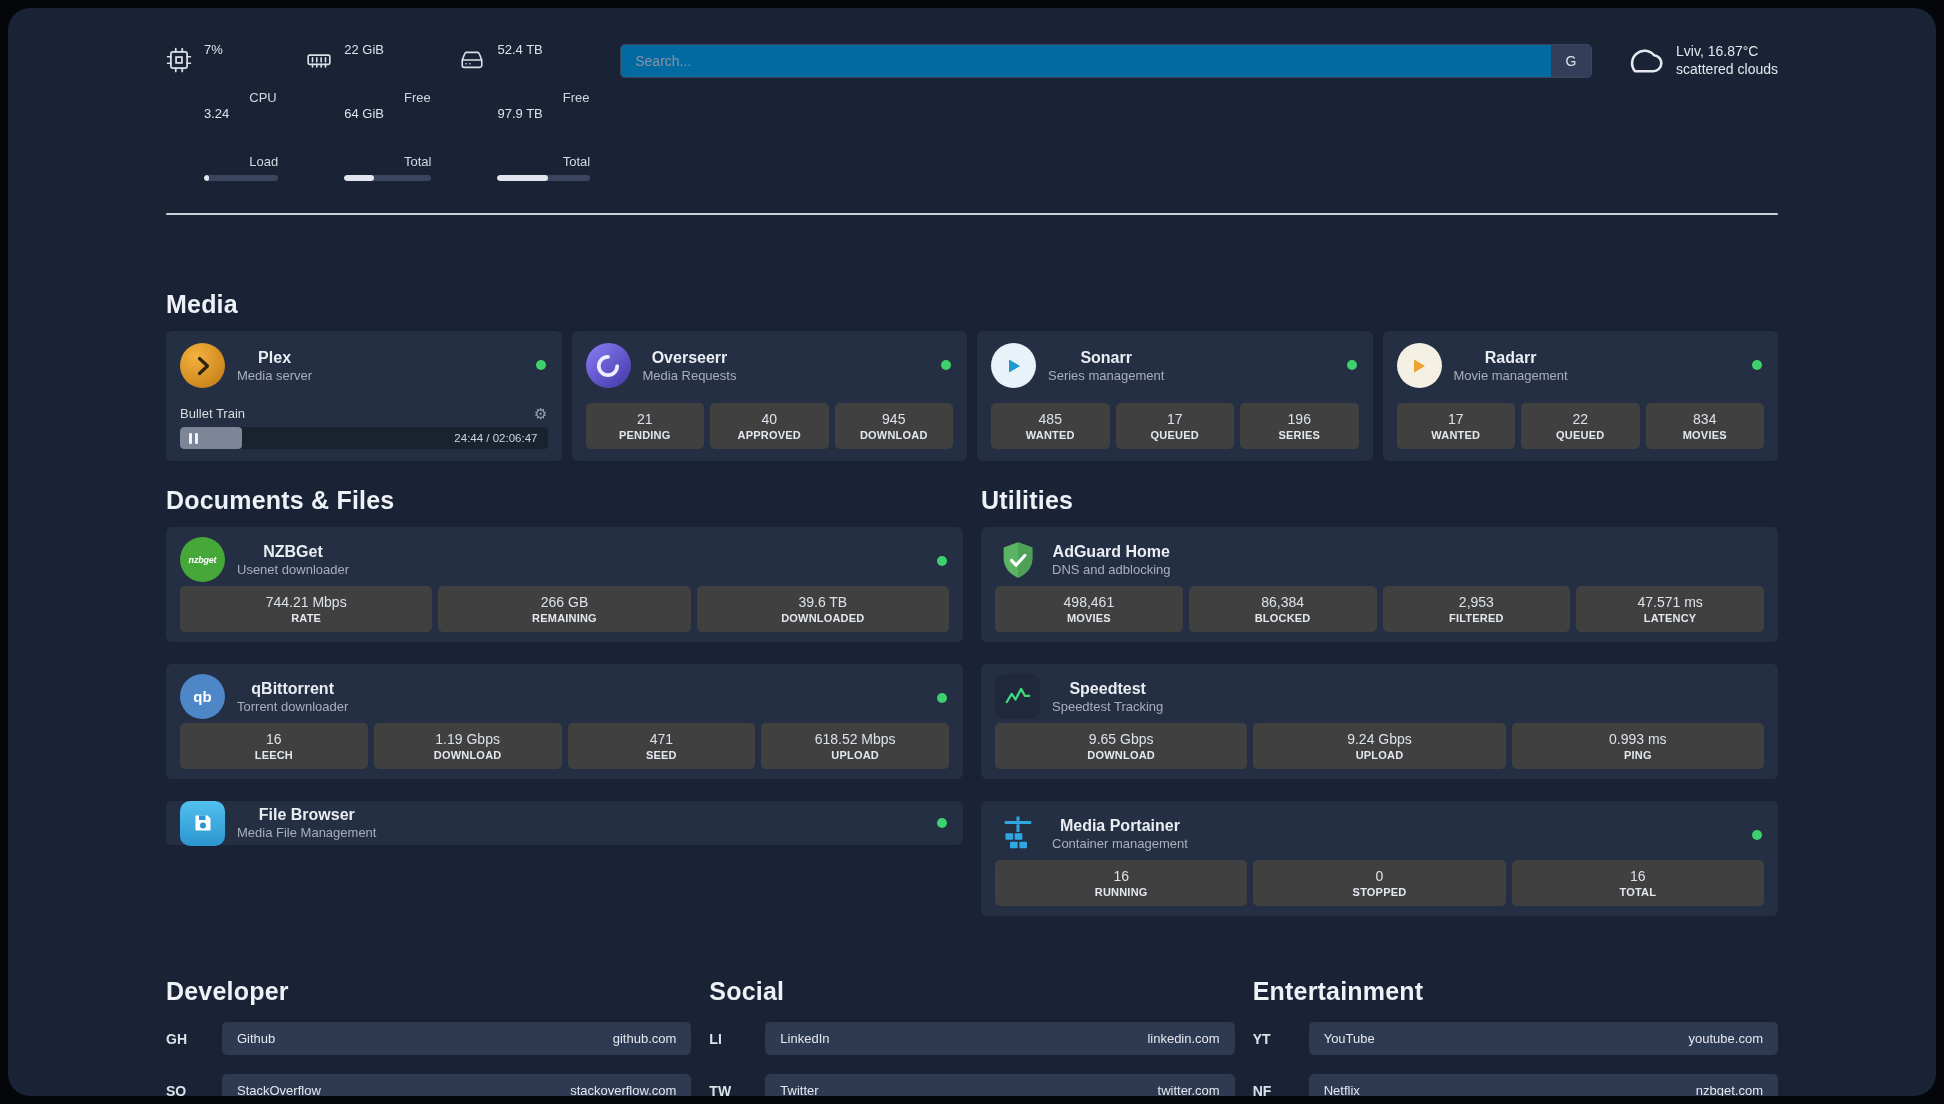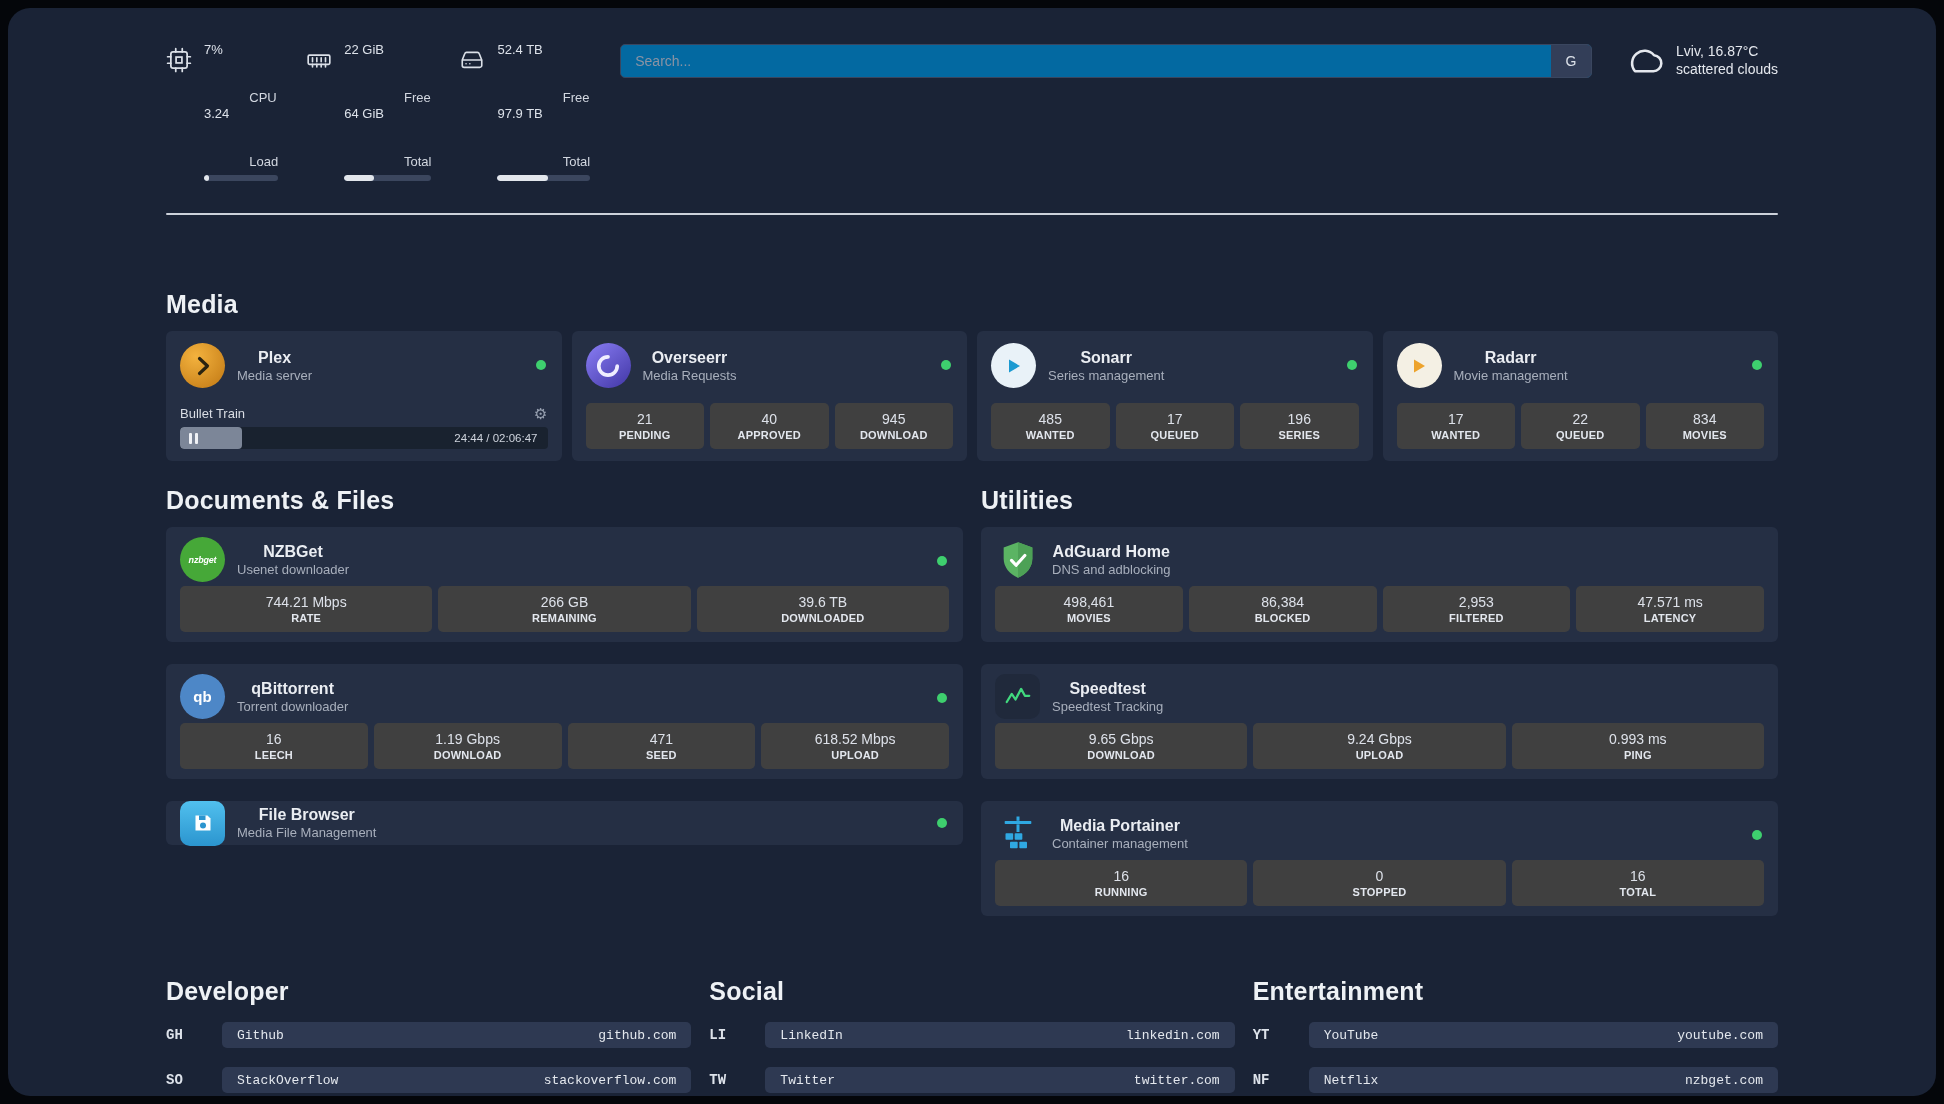--- a/index.html
+++ b/index.html
@@ -75,21 +75,21 @@
   .icon-qbit{background:#4d87c7;}
   .qbit-text{color:#fff;font-size:15px;font-weight:700;}
   .icon-filebrowser{background:linear-gradient(180deg,#51c0ee,#2b95cf);border-radius:10px;}
   .icon-adguard{background:transparent;border-radius:0;}
   .icon-speedtest{background:#20293b;border-radius:10px;}
   .icon-portainer{background:transparent;border-radius:0;}
 
   
   .bookmarks{display:grid;grid-template-columns:1fr 1fr 1fr;column-gap:18px;margin-top:60px;align-items:start;}
   .bm-rows{display:flex;flex-direction:column;gap:19px;margin-top:16px;}
-  .bm-row{display:flex;align-items:center;height:26px;font-family:Liberation Mono, monospace;}
+  .bm-row{display:flex;align-items:center;height:33px;}
   .bm-abbr{width:36px;flex:none;font-size:14px;font-weight:700;color:#dde2ea;}
   .bm-main{flex:1;margin-left:20px;height:100%;background:#2e3952;border-radius:5px;display:flex;align-items:center;justify-content:space-between;padding:0 15px;cursor:pointer;gap:28px;}
   .bm-name{font-size:13px;color:#e4e8ee;}
   .bm-url{font-size:13px;color:#e4e8ee;}
 </style>
 </head>
 <body>
 
 <div class="panel">
   <div class="content">

